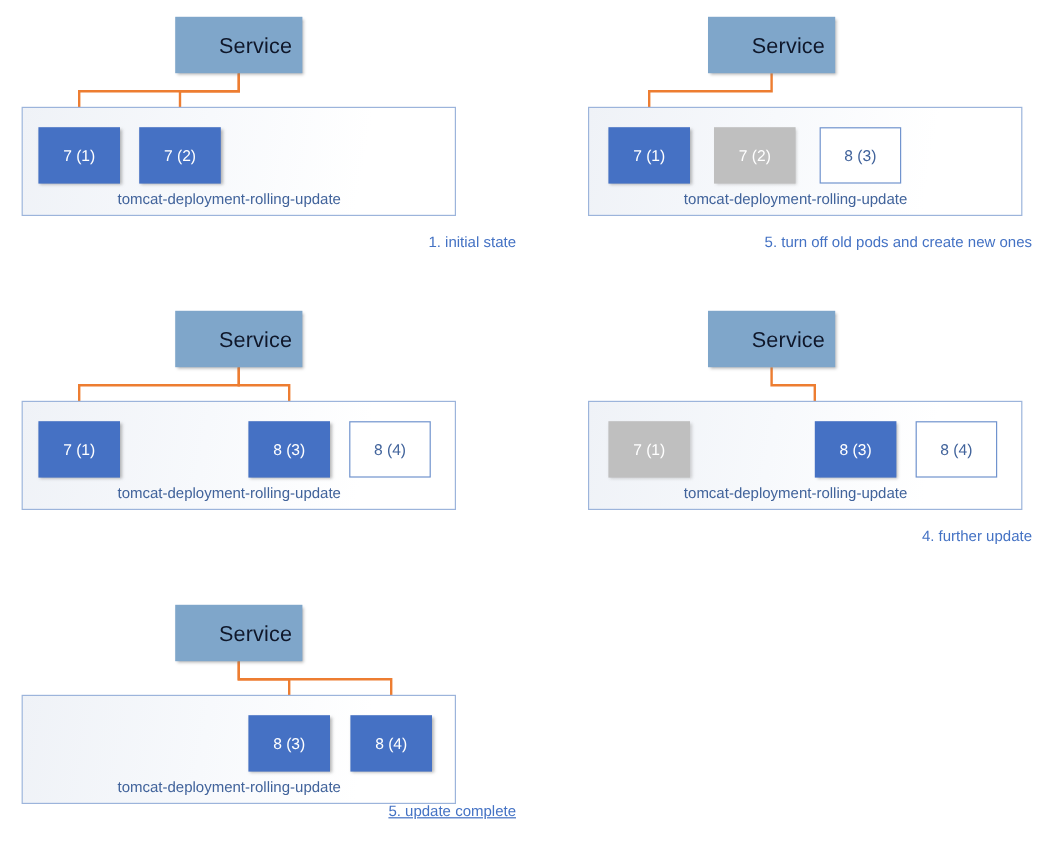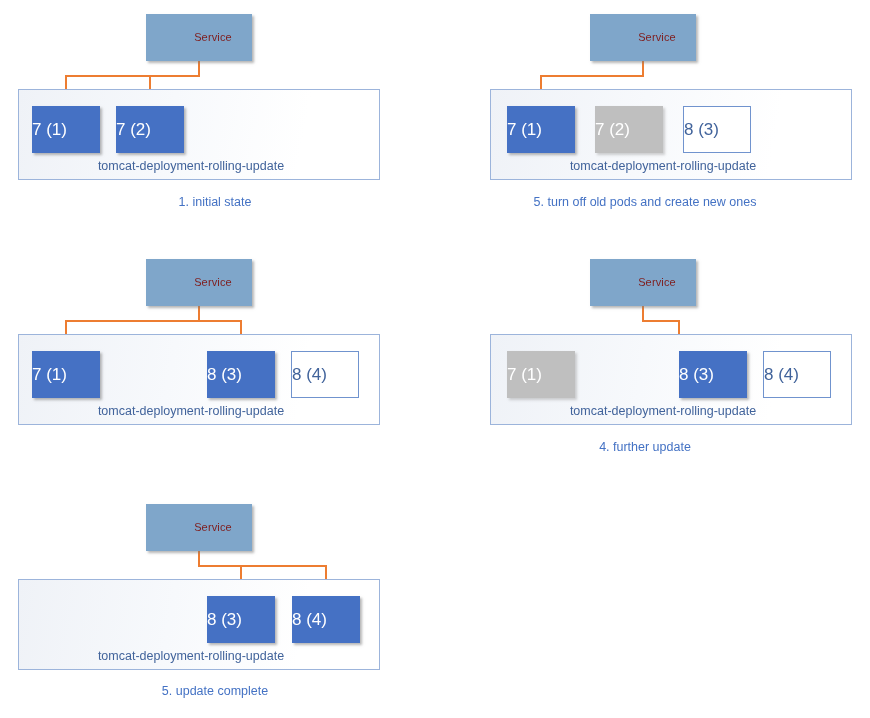--- a/index.html
+++ b/index.html
@@ -33,22 +33,22 @@
     position: absolute;
     width: 106px;
     height: 47px;
     background: #7FA6CA;
     box-shadow: 1.5px 1.5px 2.5px rgba(120,120,120,0.55);
     display: flex;
     align-items: center;
     justify-content: center;
   }
   .service-label {
-    color: #7f1d1d;
-    font-size: 11px;
+    color: #0f172a;
+    font-size: 18px;
     line-height: 1;
     letter-spacing: 0.15px;
     margin-left: 28px;
   }
 
   
   .deployment-box {
     position: absolute;
     border: 1px solid #9CB4DB;
     background: linear-gradient(100deg, #EFF2F7 0%, #F7F9FC 42%, #FFFFFF 78%, #FFFFFF 100%);
@@ -66,22 +66,22 @@
   }
 
   
   .pod {
     position: absolute;
     width: 68px;
     height: 47px;
     box-sizing: border-box;
     display: flex;
     align-items: center;
-    justify-content: flex-start;
-    font-size: 17px;
+    justify-content: center;
+    font-size: 13px;
     line-height: 1;
   }
   .pod.active {
     background: #4571C4;
     color: #ffffff;
     box-shadow: 1.5px 1.5px 2.5px rgba(120,120,120,0.55);
   }
   .pod.terminating {
     background: #BFBFBF;
     color: #ffffff;
@@ -112,21 +112,21 @@
   }
   .connector-head {
     fill: #ED7D31;
   }
 
   
   .panel-caption {
     position: absolute;
     left: 0;
     width: 430px;
-    text-align: center;
+    text-align: right;
     color: #4472C4;
     font-size: 12.5px;
     line-height: 1;
   }
 </style>
 </head>
 <body>
 
 <div id="diagram-root">
 
@@ -259,16 +259,16 @@
       <div class="deployment-label">tomcat-deployment-rolling-update</div>
     </div>
 
     <div class="pod active" style="left:207px; top:106px;">
       <span>8 (3)</span>
     </div>
     <div class="pod active" style="left:292px; top:106px;">
       <span>8 (4)</span>
     </div>
 
-    <div class="panel-caption" style="top:195px;">5. update complete</div>
+    <div class="panel-caption" style="top:180px;text-decoration:underline;">5. update complete</div>
   </div>
 
 </div>
 
 </body></html>

